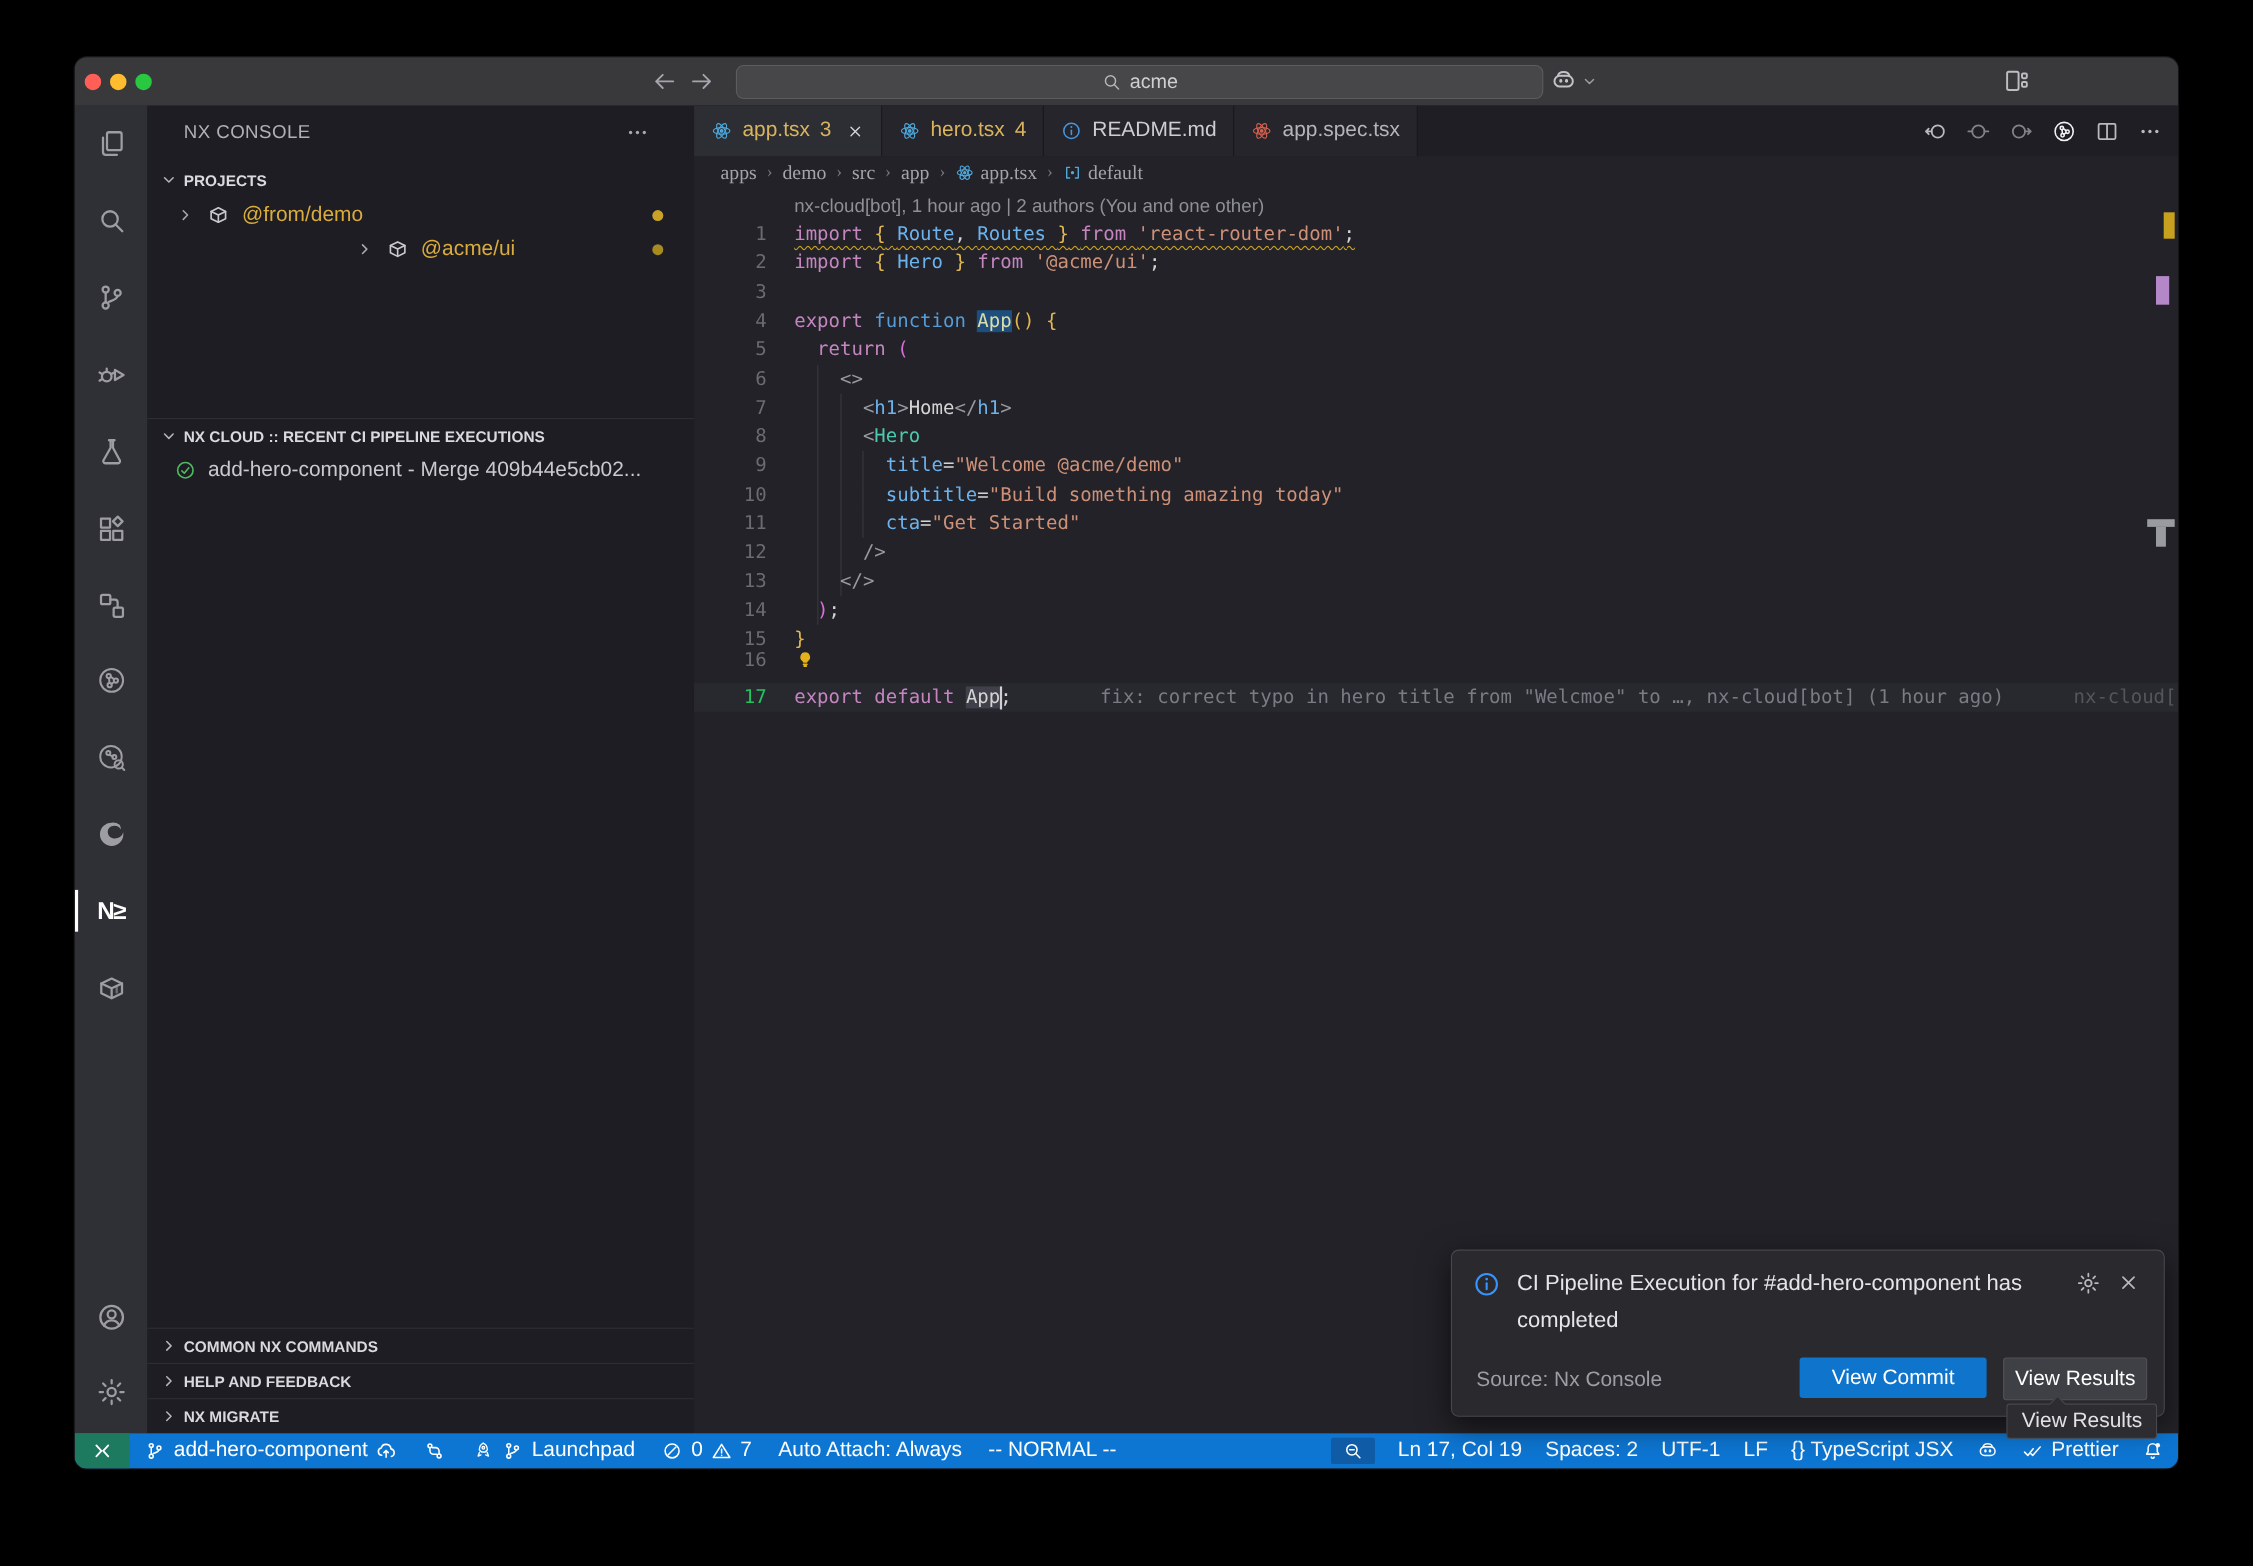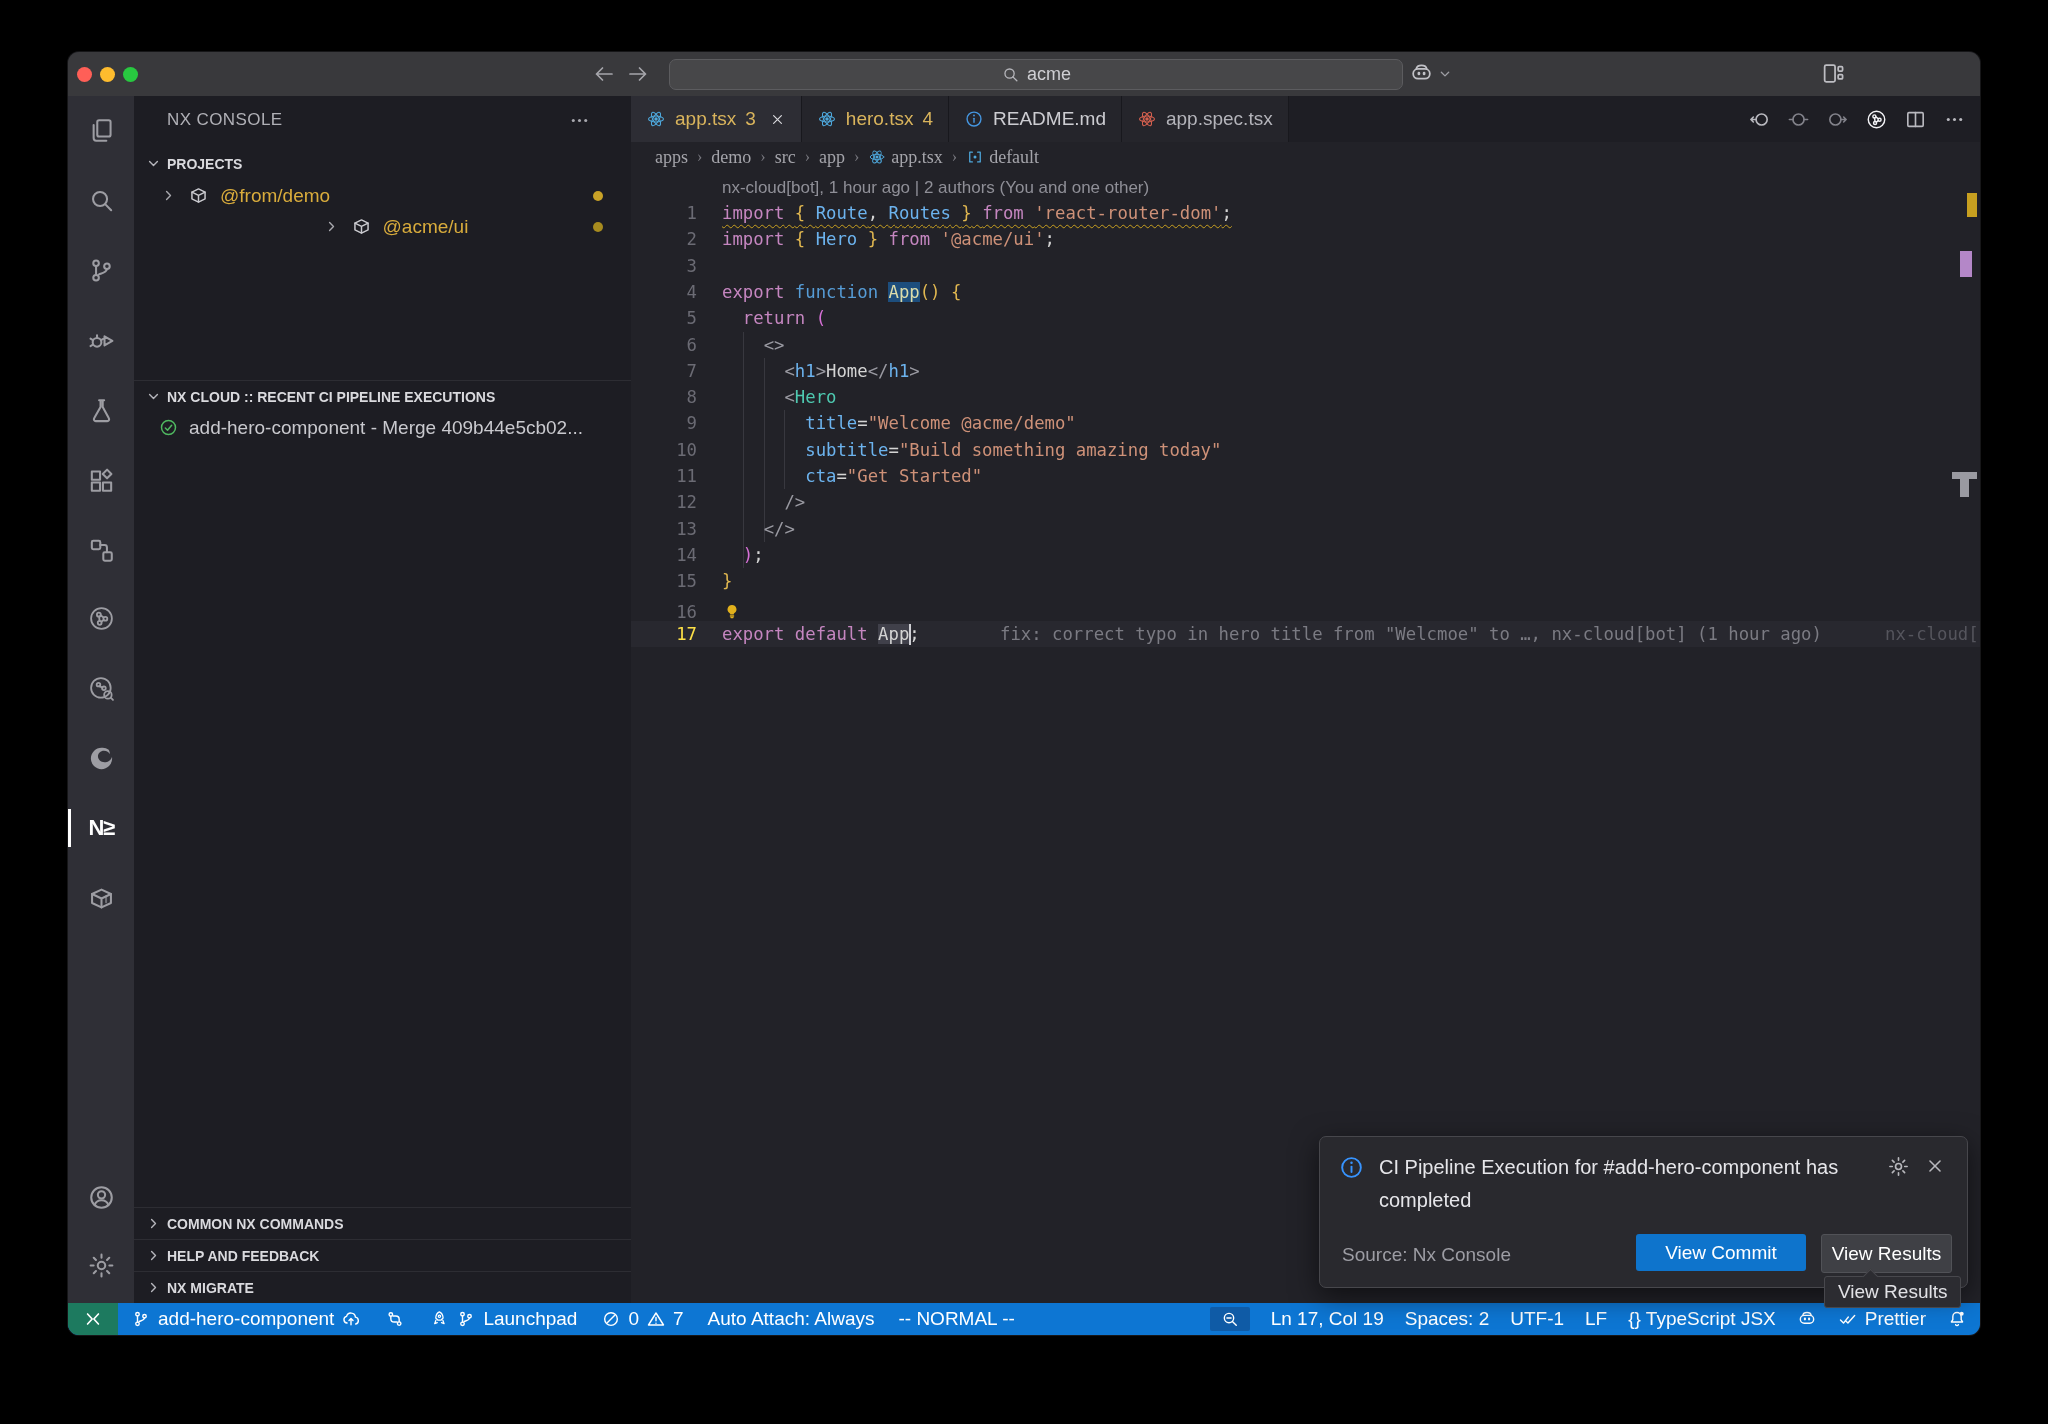--- a/index.html
+++ b/index.html
@@ -62,21 +62,21 @@
               padding-left:24px;font-size:18px;color:#a4a4aa;gap:9px;font-family:Liberation Serif, serif;}
   .breadcrumb .sep{color:#77777e;font-size:16px;}
   .breadcrumb .ic{width:18px;height:18px;color:#4EA8DC;}
   .bc-item{display:flex;align-items:center;gap:5px;}
   .codearea{position:absolute;top:76px;left:0;right:0;bottom:0;
             font-family:"DejaVu Sans Mono","Liberation Mono",monospace;font-size:17.3px;}
   .blame-top{position:absolute;left:91px;top:4px;height:24px;line-height:24px;
              font-family:"Liberation Sans",sans-serif;font-size:17px;color:#8f8f97;white-space:pre;}
   .cl{position:absolute;left:0;right:0;height:26.3px;line-height:26.3px;white-space:pre;}
   .cl .ln{position:absolute;left:0;width:66px;text-align:right;color:#6b6b74;}
-  .cl.current .ln{color:#fde047;}
+  .cl.current .ln{color:#22c55e;}
   .cl.current .linebg{position:absolute;left:0;right:0;top:0;bottom:0;background:#28282f;}
   .cl .code{position:absolute;left:91px;}
   .g{position:absolute;top:0;height:26.3px;width:1px;background:#38383f;}
   .squiggle{text-decoration-line:underline;text-decoration-style:wavy;
             text-decoration-color:#C8A020;text-decoration-thickness:1px;text-underline-offset:5px;}
   .tk-pink{color:#C586C0;}.tk-kwblue{color:#569CD6;}.tk-blue{color:#6CB3EE;}
   .tk-gold{color:#E0B750;}.tk-mag{color:#D670D6;}.tk-str{color:#CE9178;}
   .tk-fg{color:#D4D4D4;}.tk-gray{color:#9a9aa2;}.tk-green{color:#4EC9B0;}.tk-fn{color:#DCDCAA;}
   .hl-sel{background:#1d4e7d;}
   .hl-word{background:#40404a;}
@@ -535,21 +535,21 @@
         <div class="cl" style="top: 159.5px;"><span class="ln">6</span><div class="g" style="left: 111.83px;"></div><span class="code"><span class="tk-fg">    </span><span class="tk-gray">&lt;&gt;</span></span></div>
         <div class="cl" style="top: 185.8px;"><span class="ln">7</span><div class="g" style="left: 111.83px;"></div><div class="g" style="left: 132.66px;"></div><span class="code"><span class="tk-fg">      </span><span class="tk-gray">&lt;</span><span class="tk-blue">h1</span><span class="tk-gray">&gt;</span><span class="tk-fg">Home</span><span class="tk-gray">&lt;/</span><span class="tk-blue">h1</span><span class="tk-gray">&gt;</span></span></div>
         <div class="cl" style="top: 212.1px;"><span class="ln">8</span><div class="g" style="left: 111.83px;"></div><div class="g" style="left: 132.66px;"></div><span class="code"><span class="tk-fg">      </span><span class="tk-gray">&lt;</span><span class="tk-green">Hero</span></span></div>
         <div class="cl" style="top: 238.4px;"><span class="ln">9</span><div class="g" style="left: 111.83px;"></div><div class="g" style="left: 132.66px;"></div><div class="g" style="left: 153.49px;"></div><span class="code"><span class="tk-fg">        </span><span class="tk-blue">title</span><span class="tk-fg">=</span><span class="tk-str">"Welcome @acme/demo"</span></span></div>
         <div class="cl" style="top: 264.7px;"><span class="ln">10</span><div class="g" style="left: 111.83px;"></div><div class="g" style="left: 132.66px;"></div><div class="g" style="left: 153.49px;"></div><span class="code"><span class="tk-fg">        </span><span class="tk-blue">subtitle</span><span class="tk-fg">=</span><span class="tk-str">"Build something amazing today"</span></span></div>
         <div class="cl" style="top: 291px;"><span class="ln">11</span><div class="g" style="left: 111.83px;"></div><div class="g" style="left: 132.66px;"></div><div class="g" style="left: 153.49px;"></div><span class="code"><span class="tk-fg">        </span><span class="tk-blue">cta</span><span class="tk-fg">=</span><span class="tk-str">"Get Started"</span></span></div>
         <div class="cl" style="top: 317.3px;"><span class="ln">12</span><div class="g" style="left: 111.83px;"></div><div class="g" style="left: 132.66px;"></div><span class="code"><span class="tk-fg">      </span><span class="tk-gray">/&gt;</span></span></div>
         <div class="cl" style="top: 343.6px;"><span class="ln">13</span><div class="g" style="left: 111.83px;"></div><div class="g" style="left: 132.66px;"></div><span class="code"><span class="tk-fg">    </span><span class="tk-gray">&lt;/&gt;</span></span></div>
         <div class="cl" style="top: 369.9px;"><span class="ln">14</span><div class="g" style="left: 111.83px;"></div><span class="code"><span class="tk-fg">  </span><span class="tk-mag">)</span><span class="tk-fg">;</span></span></div>
         <div class="cl" style="top: 396.2px;"><span class="ln">15</span><span class="code"><span class="tk-gold">}</span></span></div>
-        <div class="cl" style="top: 427px;"><span class="ln">16</span><span class="code"></span><div class="bulb ic" style="left: 91px; top: 3px;"><svg viewBox="0 0 24 24">
+        <div class="cl" style="top: 415px;"><span class="ln">16</span><span class="code"></span><div class="bulb ic" style="left: 91px; top: 3px;"><svg viewBox="0 0 24 24">
               <path fill="#E2B11C" d="M12 3.6a5.3 5.3 0 0 1 3 9.7c-.6.4-.9 1-.9 1.6h-4.2c0-.6-.3-1.2-.9-1.6a5.3 5.3 0 0 1 3-9.7z"></path>
               <path stroke="#E2B11C" stroke-width="1.7" stroke-linecap="round" d="M10.1 16.8h3.8M10.8 18.7h2.4"></path>
             </svg></div></div>
         <div class="cl current" style="top: 448.8px;"><div class="linebg"></div><span class="ln">17</span><span class="code"><span class="tk-pink">export</span><span class="tk-fg"> </span><span class="tk-pink">default</span><span class="tk-fg"> </span><span class="tk-fg hl-word">App</span><span class="tk-fg">;</span></span><span class="blame-inline" style="left: 369px;">fix: correct typo in hero title from "Welcmoe" to …, nx-cloud[bot] (1 hour ago)</span><span class="edge-text" style="left: 1254px;">nx-cloud[b</span><div class="cursor" style="left: 278.47px; top: 3px;"></div></div>
       </div>
     <div id="ruler">
         <div class="ruler-mark" style="left: 1336px; top: 97px; width: 10px; height: 24px; background: rgb(200, 160, 32);"></div>
         <div class="ruler-mark" style="left: 1329px; top: 155px; width: 12px; height: 26px; background: rgb(180, 135, 200);"></div>
         <div class="ruler-mark" style="left: 1321px; top: 376px; width: 25px; height: 7px; background: rgb(154, 154, 161);"></div>
         <div class="ruler-mark" style="left: 1329px; top: 383px; width: 9px; height: 18px; background: rgb(154, 154, 161);"></div>

